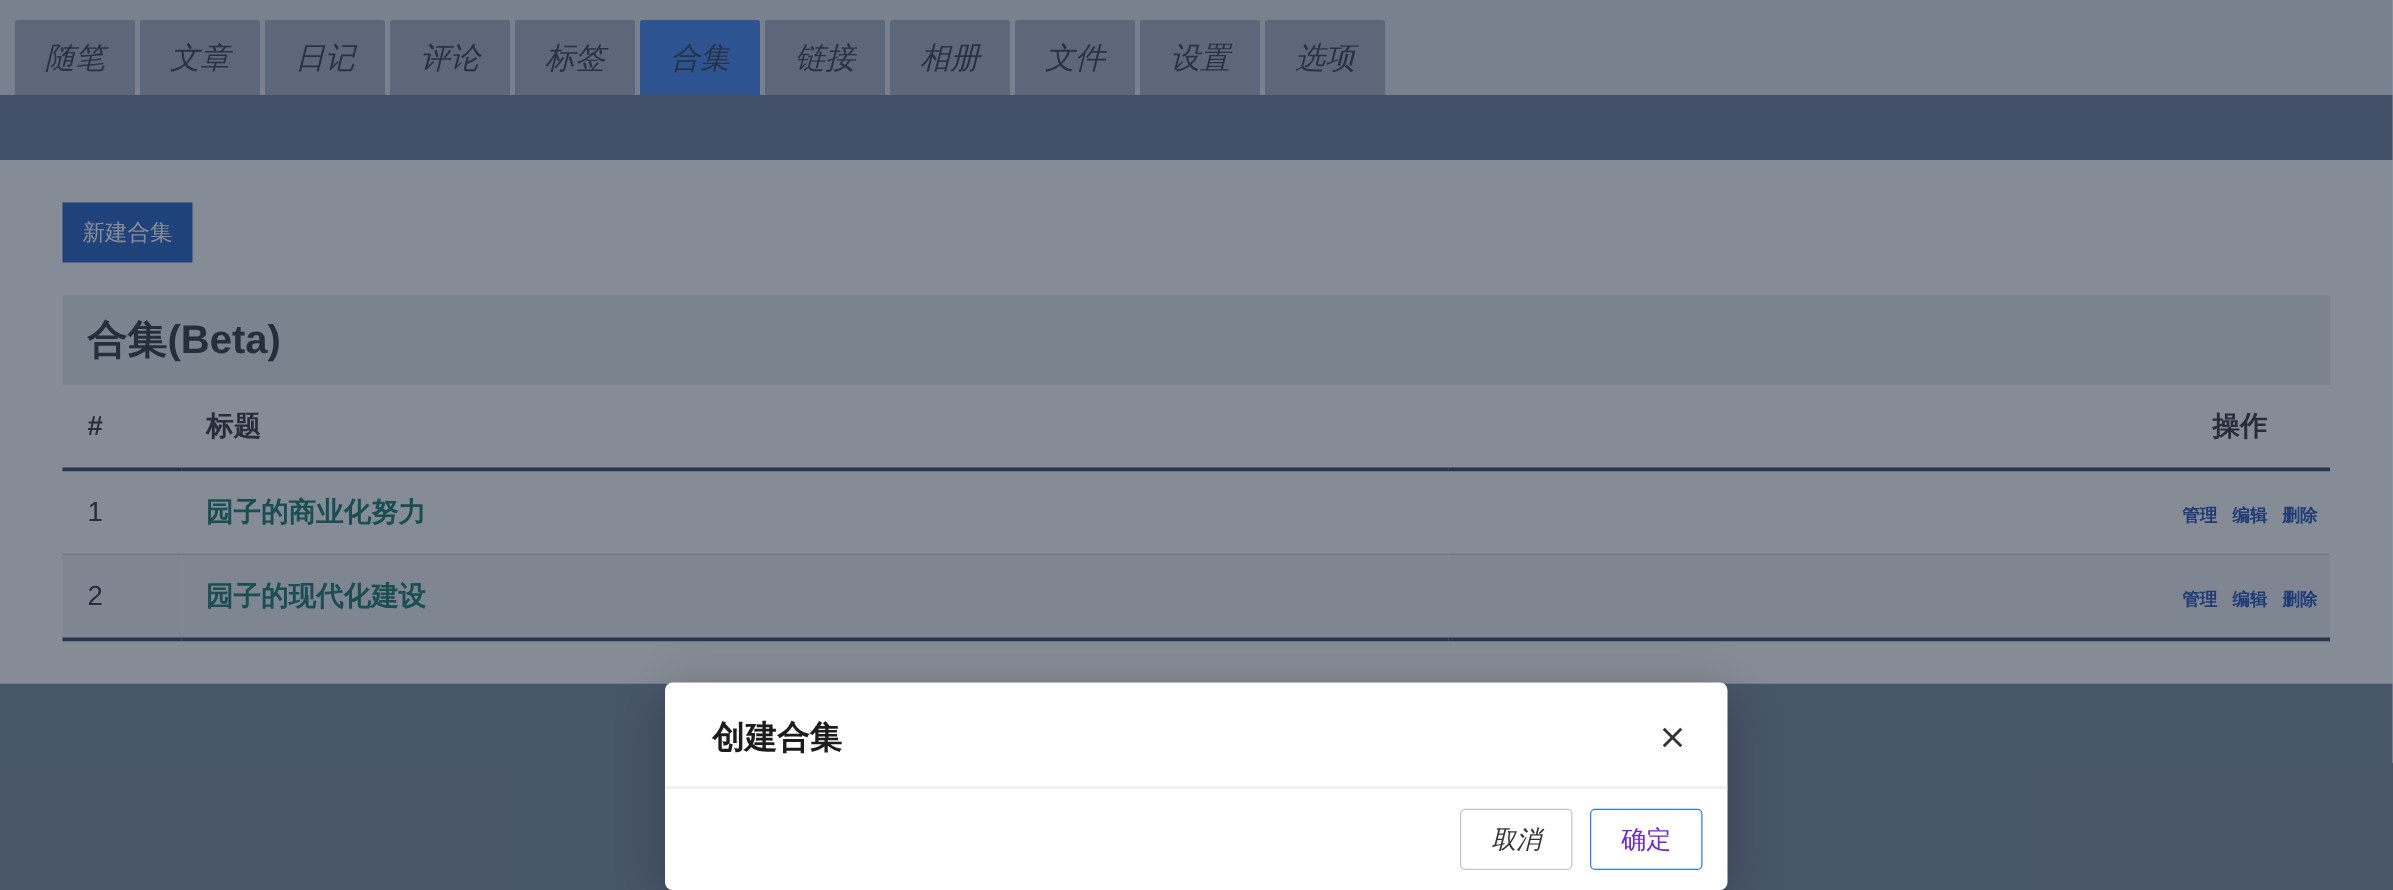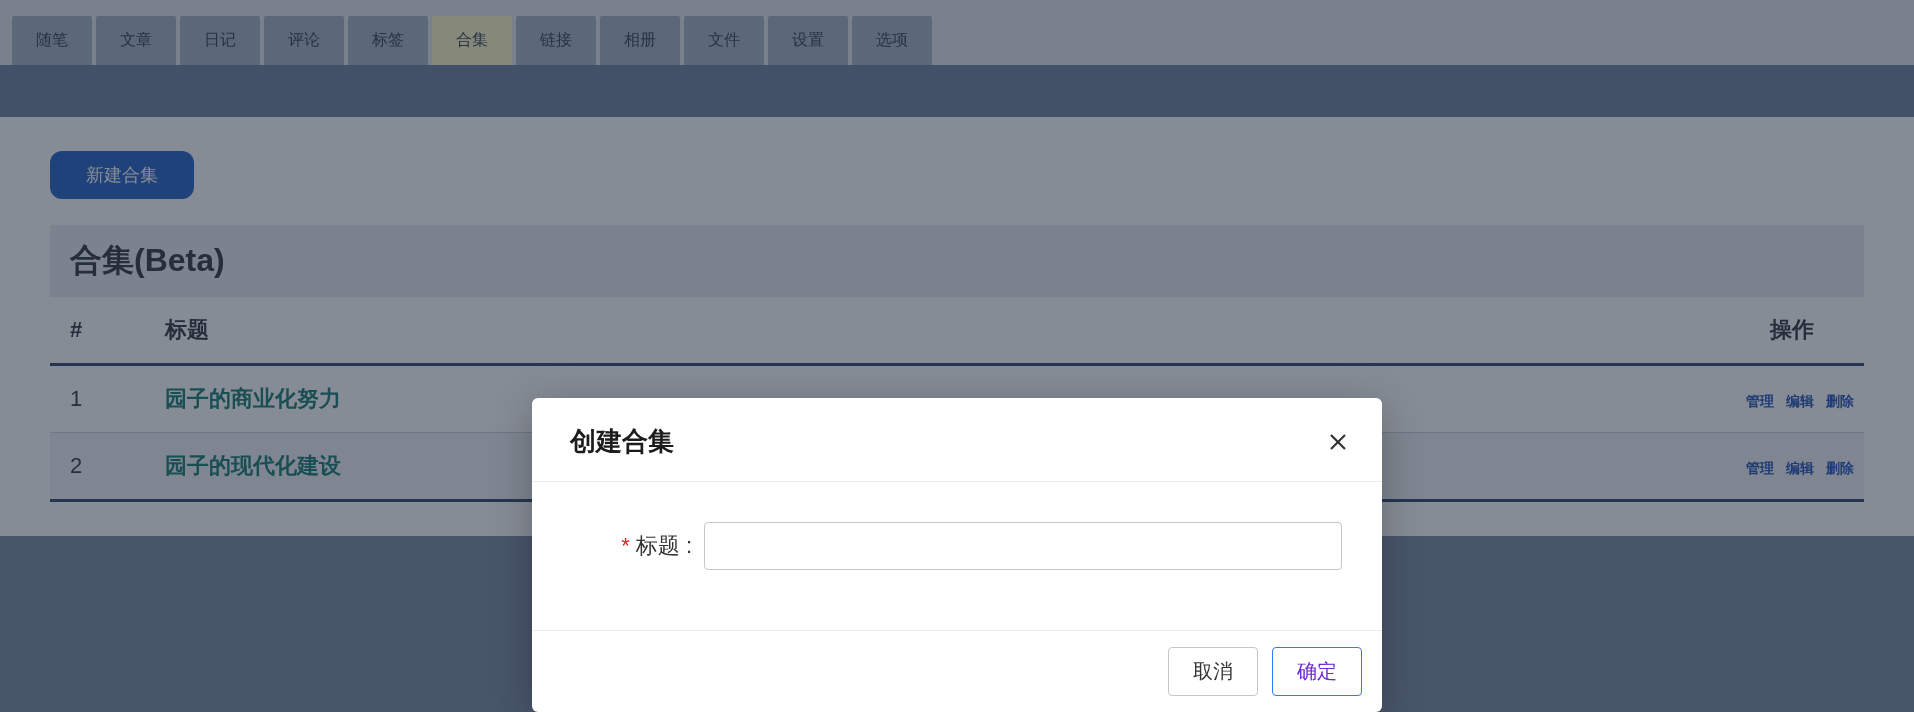--- a/index.html
+++ b/index.html
@@ -20,49 +20,50 @@
     .tab-bar {
       background: #e1e6ed;
       padding: 16px 12px 0 12px;
       display: flex;
       gap: 4px;
     }
     .tab {
       background: #a3b0c3;
       color: #2a3a50;
       padding: 14px 24px;
-      font-size: 16px;
+      font-size: 24px;
       cursor: pointer;
       border-radius: 2px 2px 0 0;
       font-weight: 500;
+      font-style: italic;
     }
     .tab.active {
-      background: #fef9c3;
+      background: #3b82f6;
     }
     
     
     .header-band {
       background: #697a9b;
       height: 52px;
     }
     
     
     .content {
       background: #ffffff;
       margin: 0;
       padding: 34px 50px;
     }
     
     .new-btn {
       background: #1d5cc4;
       color: #fff;
       border: none;
-      padding: 12px 36px;
+      padding: 12px 16px;
       font-size: 18px;
-      border-radius: 12px;
+      border-radius: 0;
       cursor: pointer;
     }
     
     .section-title {
       background: #e6eaf0;
       padding: 14px 20px;
       font-size: 32px;
       font-weight: 700;
       color: #2a2f38;
       margin-top: 26px;
@@ -194,20 +195,21 @@
     .btn {
       padding: 10px 24px;
       font-size: 20px;
       border-radius: 4px;
       cursor: pointer;
       background: #fff;
     }
     .btn-cancel {
       border: 1px solid #c6c6c6;
       color: #333;
+      font-style: italic;
     }
     .btn-confirm {
       border: 1px solid #2e7bf6;
       color: #6d28d9;
     }
   </style>
 </head>
 <body>
 
 <div class="tab-bar" id="tab-bar">
@@ -258,24 +260,18 @@
   <div class="modal">
     <div class="modal-header">
       <div class="modal-title">创建合集</div>
       <div class="close-icon">
         <svg viewBox="0 0 24 24" fill="none" stroke="currentColor" stroke-width="2.2">
           <line x1="5" y1="5" x2="19" y2="19"></line>
           <line x1="19" y1="5" x2="5" y2="19"></line>
         </svg>
       </div>
     </div>
-    <div class="modal-body">
-      <div class="form-label">
-        <span class="required-star">*</span><span>标题 :</span>
-      </div>
-      <input type="text" class="form-input" value="" style="">
-    </div>
     <div class="modal-footer">
       <button class="btn btn-cancel">取消</button>
       <button class="btn btn-confirm">确定</button>
     </div>
   </div>
 </div>
 
 </body></html>

